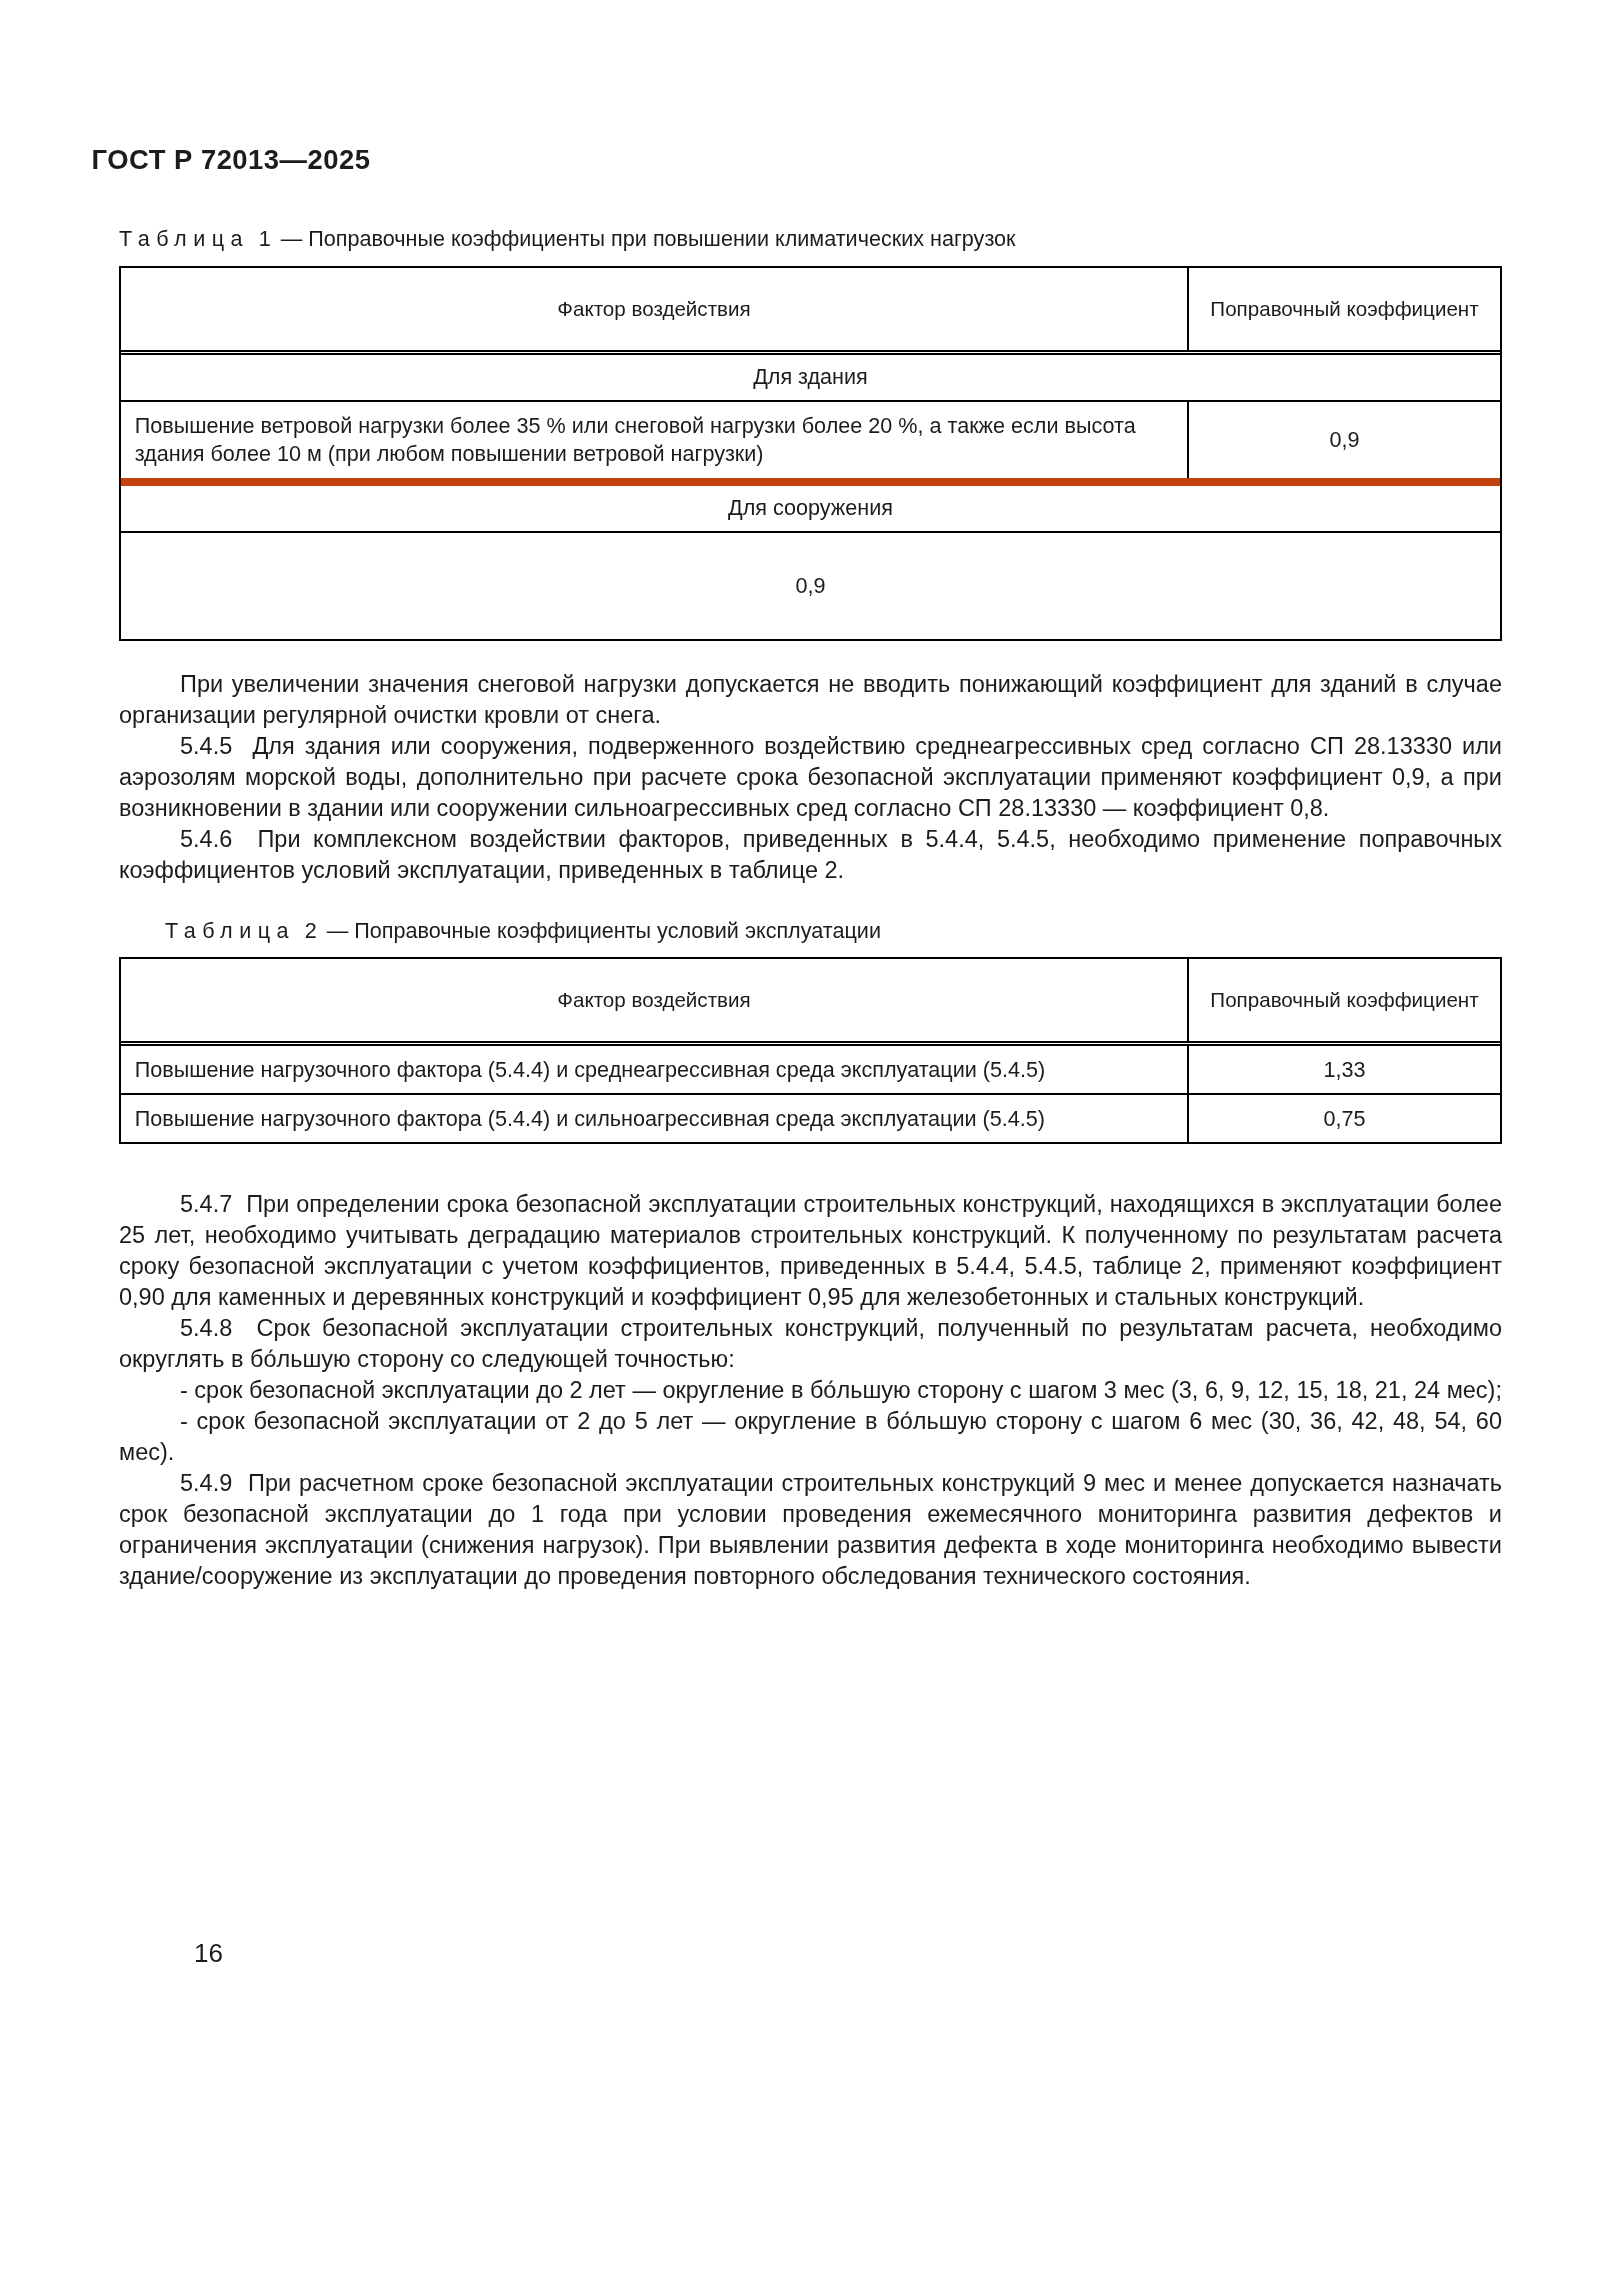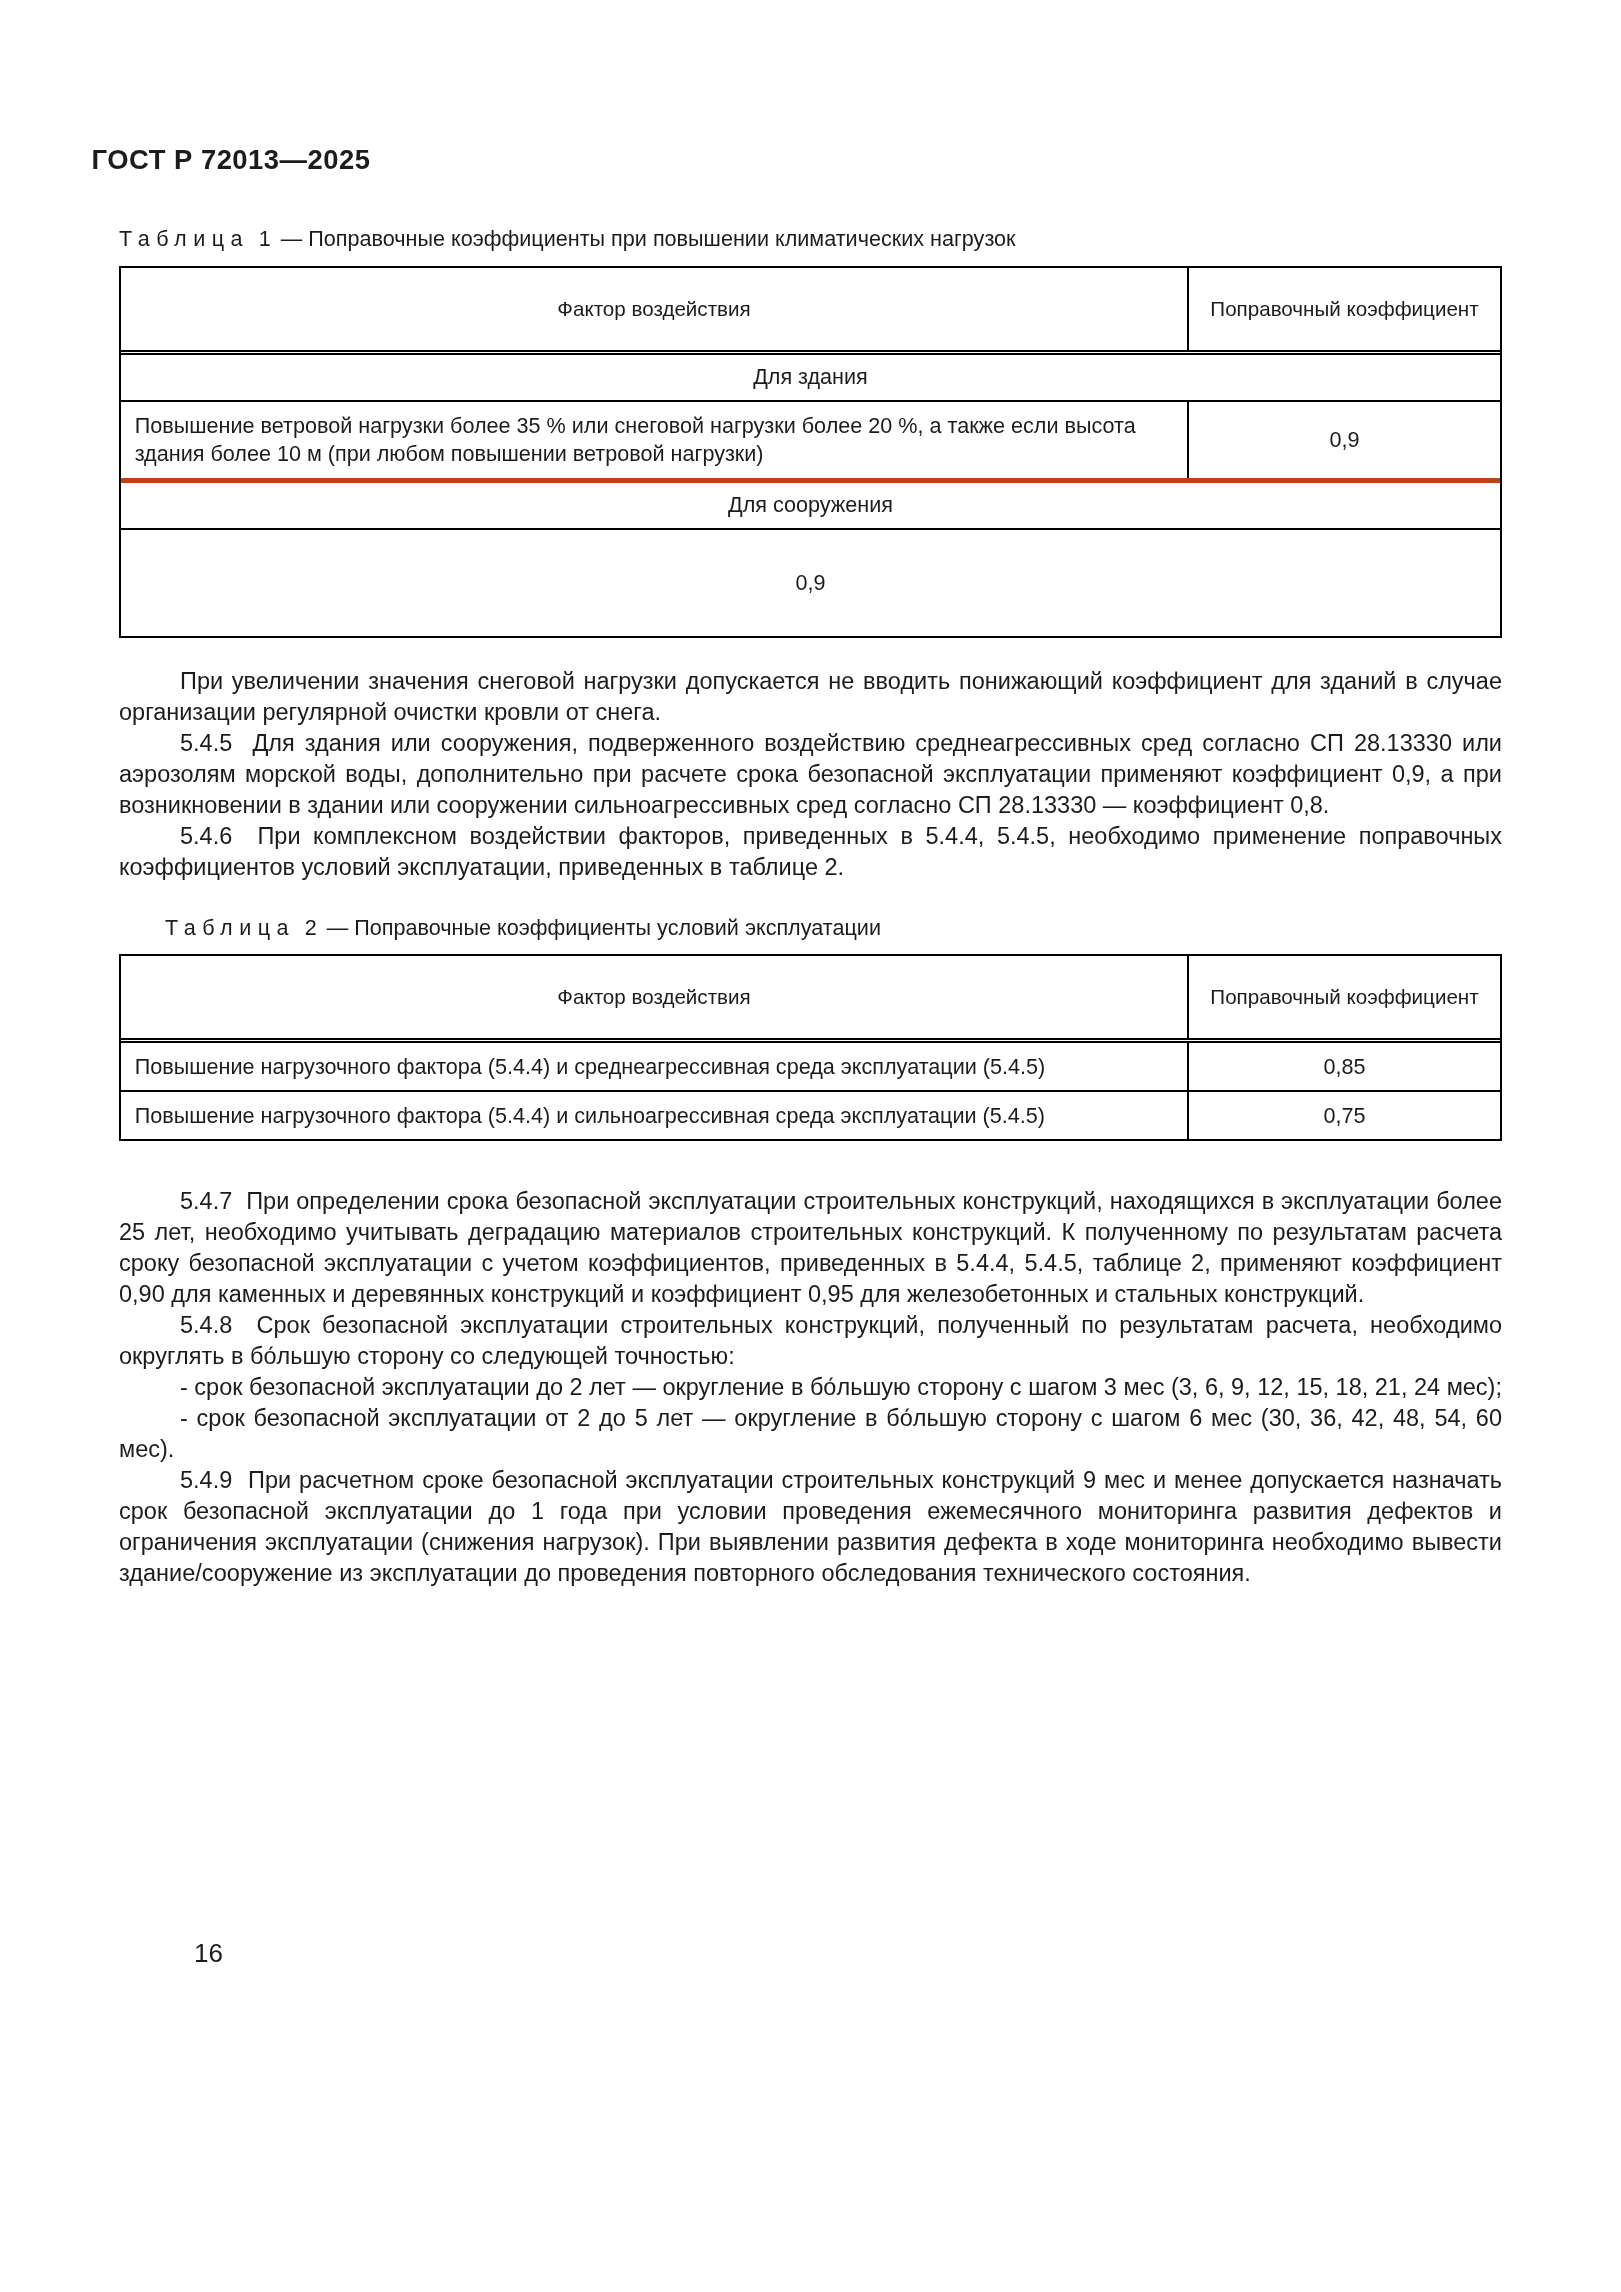--- a/index.html
+++ b/index.html
@@ -43,21 +43,21 @@
   .cell-coef {
     flex: 1;
     display: flex; align-items: center; justify-content: center;
     text-align: center;
     padding: 5.9px 7.8px;
   }
   .row-head { min-height: 82px; font-size: 20.6px; }
   .row-head .cell-factor { justify-content: center; text-align: center; }
   .rule-double { border-bottom: 5.9px double #000; }
   .rule-thick  { border-bottom: 2.9px solid #000; }
-  .rule-thin   { border-bottom: 5px solid #c2410c; }
+  .rule-thin   { border-bottom: 8px solid #c2410c; }
   .row-span {
     min-height: 45px;
     display: flex; align-items: center; justify-content: center;
     text-align: center;
   }
   .row-tall   { min-height: 76px; }
   .row-taller { min-height: 106px; }
   .row-short  { min-height: 47px; }
 
   .block { margin-top: 28px; }
@@ -115,21 +115,21 @@
     <span class="cap-text">— Поправочные коэффициенты условий эксплуатации</span>
   </div>
 
   <div class="gtable">
     <div class="trow row-head rule-double">
       <div class="cell-factor">Фактор воздействия</div>
       <div class="cell-coef">Поправочный коэффициент</div>
     </div>
     <div class="trow row-short rule-thick">
       <div class="cell-factor">Повышение нагрузочного фактора (5.4.4) и среднеагрессивная среда эксплуатации (5.4.5)</div>
-      <div class="cell-coef">0,85</div>
+      <div class="cell-coef">1,33</div>
     </div>
     <div class="trow row-short">
       <div class="cell-factor">Повышение нагрузочного фактора (5.4.4) и сильноагрессивная среда эксплуатации (5.4.5)</div>
       <div class="cell-coef">0,75</div>
     </div>
   </div>
 
   <div class="block block2">
     <p class="body">5.4.7&nbsp; При определении срока безопасной эксплуатации строительных конструкций, находящихся в эксплуатации более 25 лет, необходимо учитывать деградацию материалов строительных конструкций. К полученному по результатам расчета сроку безопасной эксплуатации с учетом коэффициентов, приведенных в 5.4.4, 5.4.5, таблице 2, применяют коэффициент 0,90 для каменных и деревянных конструкций и коэффициент 0,95 для железобетонных и стальных конструкций.</p>
     <p class="body">5.4.8&nbsp; Срок безопасной эксплуатации строительных конструкций, полученный по результатам расчета, необходимо округлять в бо́льшую сторону со следующей точностью:</p>

